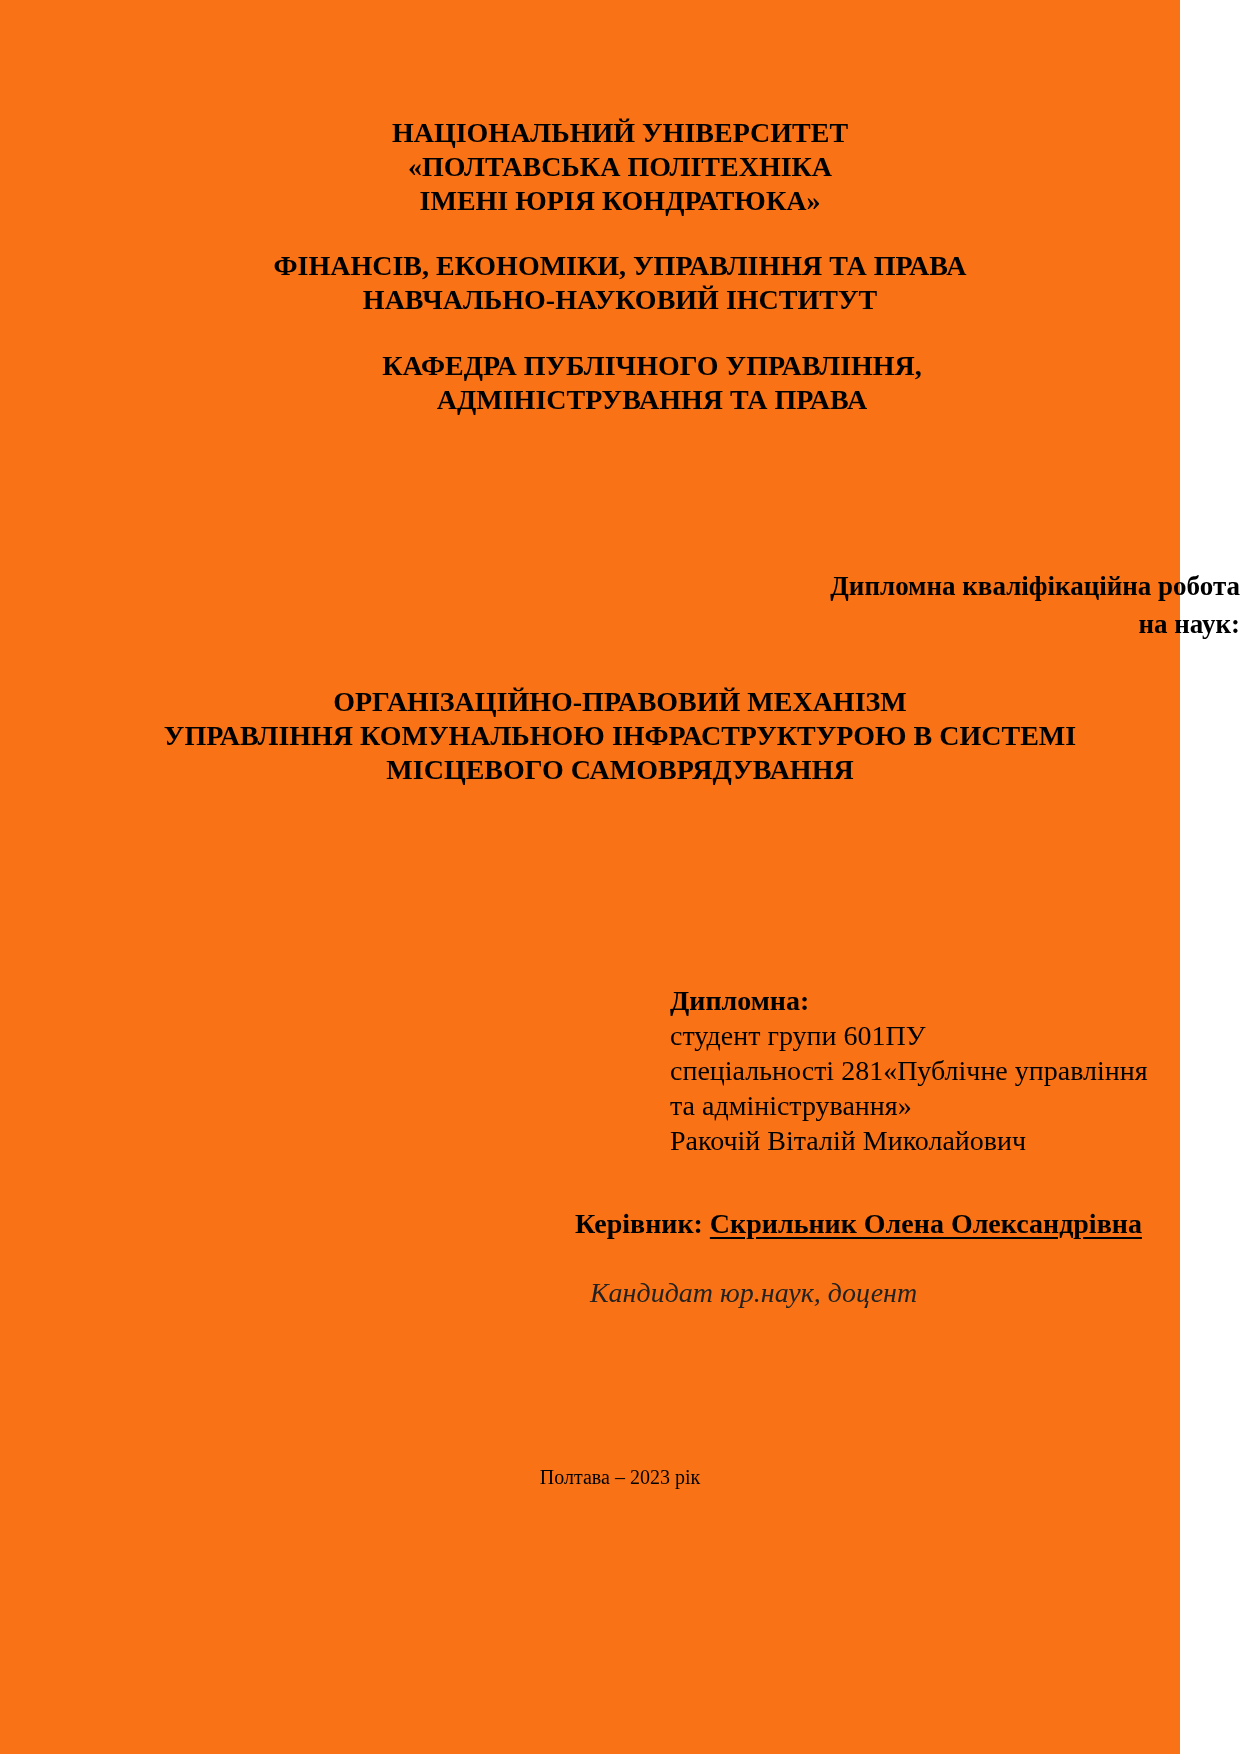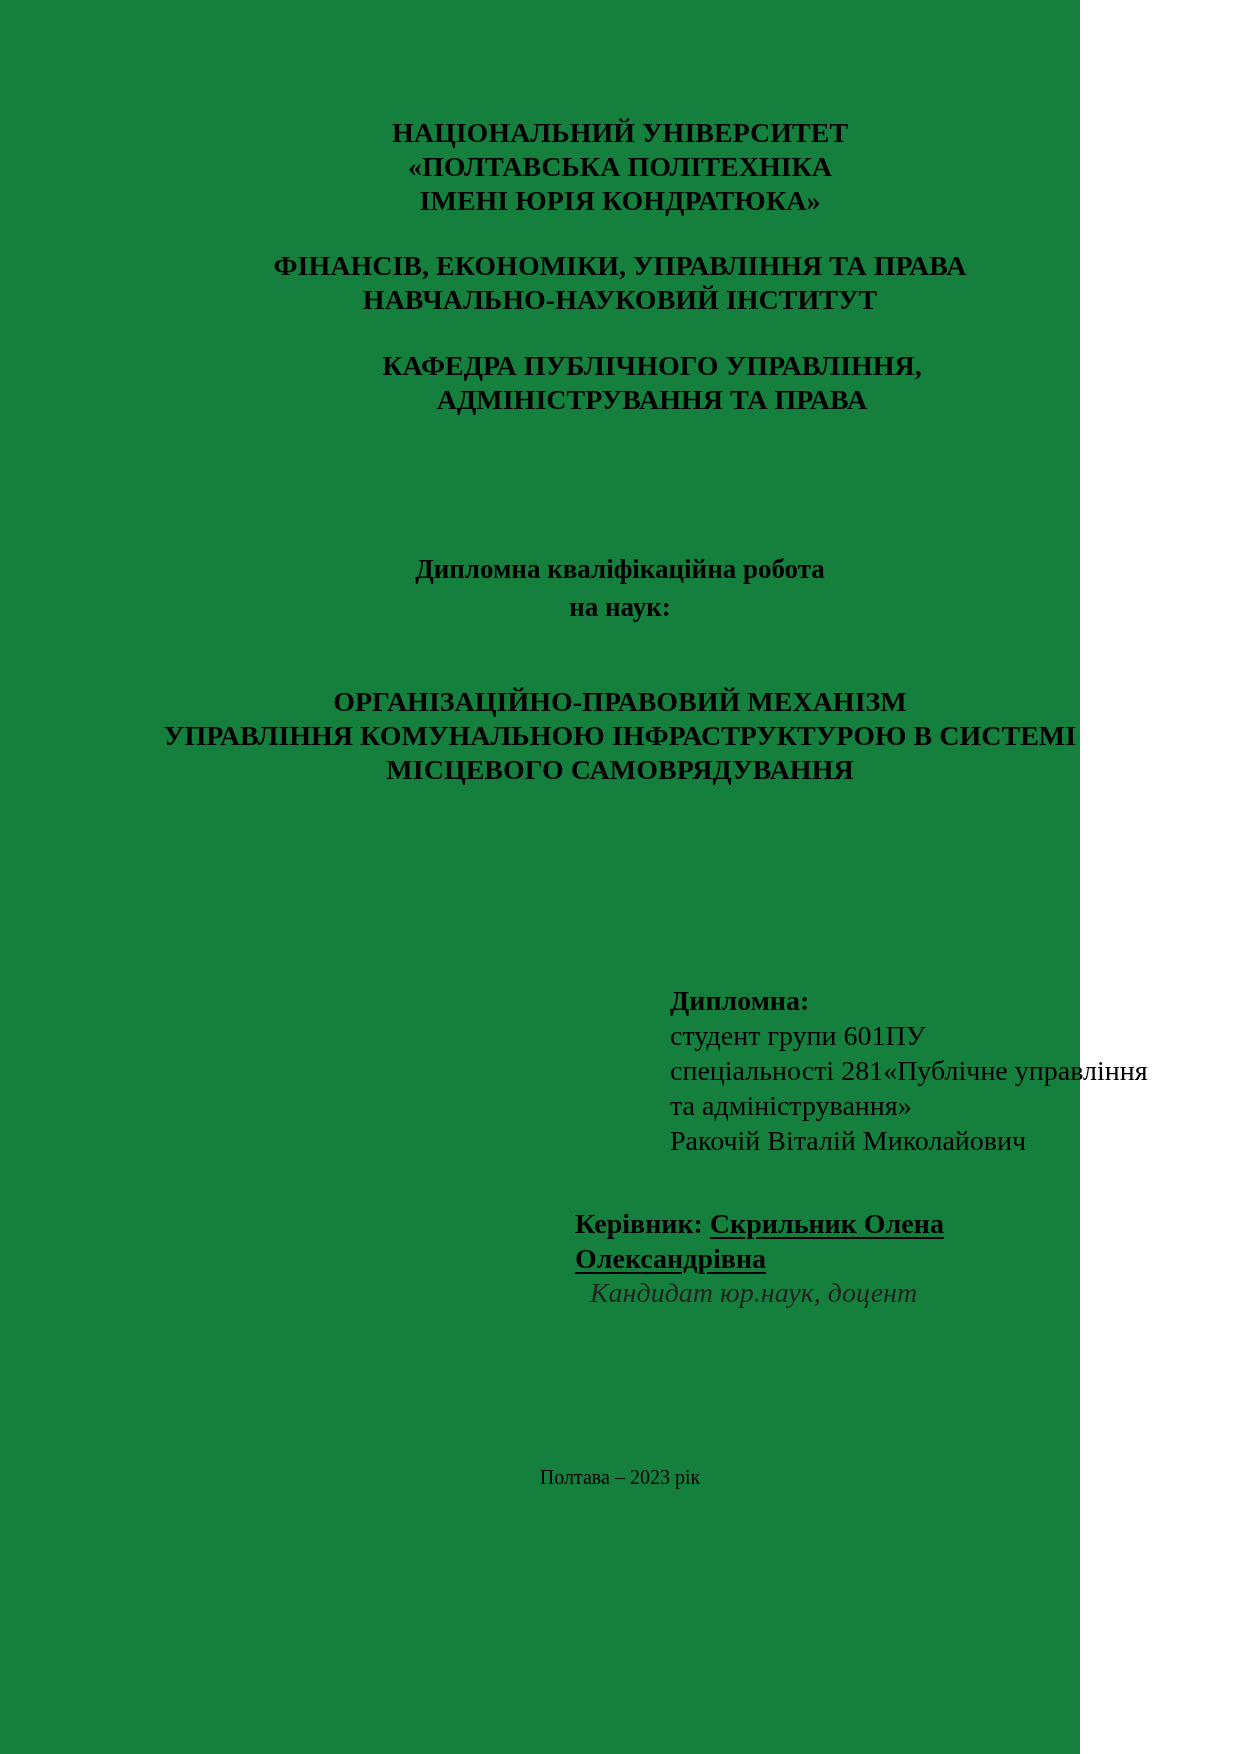--- a/index.html
+++ b/index.html
@@ -1,18 +1,18 @@
 <!DOCTYPE html>
 <html><head>
 <meta charset="utf-8">
 <style>
   html, body { margin: 0; padding: 0; background: #ffffff; }
   body { width: 1240px; height: 1754px; position: relative; overflow: hidden;
          font-family: "Liberation Serif", "DejaVu Serif", serif; color: #000; }
-  .page { position: absolute; left: 0; top: 0; width: 1080px; height: 1754px; background: #15803d; }
+  .page { position: absolute; left: 0; top: 0; width: 1180px; height: 1754px; background: #f97316; }
   .center-block { position: absolute; left: 0; width: 1240px; text-align: center; }
   .line { display: block; white-space: nowrap; }
   .bold { font-weight: bold; }
   .hdr { font-size: 28px; line-height: 34px; }
   .diploma { font-size: 27px; line-height: 38px; }
   .right-block { position: absolute; font-size: 28px; line-height: 35px; }
   .underline { text-decoration: underline; text-decoration-thickness: 2px; text-underline-offset: 4px; }
 </style>
 </head>
 <body>
@@ -28,21 +28,21 @@
   <div class="center-block bold hdr" style="top:249px;">
     <span class="line">ФІНАНСІВ, ЕКОНОМІКИ, УПРАВЛІННЯ ТА ПРАВА</span>
     <span class="line">НАВЧАЛЬНО-НАУКОВИЙ ІНСТИТУТ</span>
   </div>
 
   <div class="center-block bold hdr" style="top:349px;padding-left:32px;">
     <span class="line">КАФЕДРА ПУБЛІЧНОГО УПРАВЛІННЯ,</span>
     <span class="line">АДМІНІСТРУВАННЯ ТА ПРАВА</span>
   </div>
 
-  <div class="center-block bold diploma" style="top:550px;">
+  <div class="center-block bold diploma" style="top:567px;text-align:right;">
     <span class="line">Дипломна кваліфікаційна робота</span>
     <span class="line">на наук:</span>
   </div>
 
   <div class="center-block bold hdr" style="top:685px;">
     <span class="line">ОРГАНІЗАЦІЙНО-ПРАВОВИЙ МЕХАНІЗМ</span>
     <span class="line">УПРАВЛІННЯ КОМУНАЛЬНОЮ ІНФРАСТРУКТУРОЮ В СИСТЕМІ</span>
     <span class="line">МІСЦЕВОГО САМОВРЯДУВАННЯ</span>
   </div>
 

